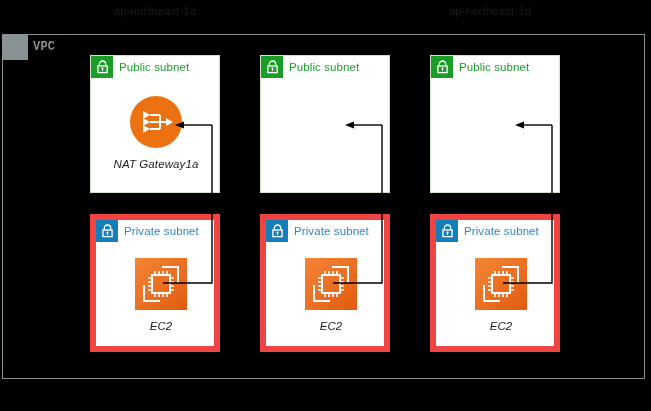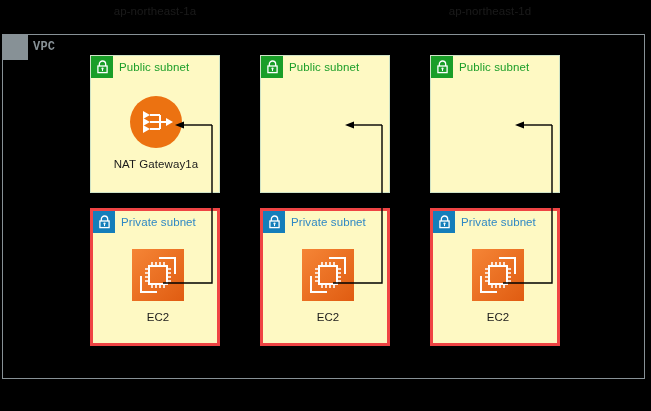--- a/index.html
+++ b/index.html
@@ -67,27 +67,27 @@
 
   
   .subnet {
     position: absolute;
     box-sizing: border-box;
     width: 130px;
     height: 138px;
   }
   .subnet.public {
     top: 55px;
-    background: #fef9c3;
+    background: #ffffff;
     border: 1px solid #cfe3c6;
   }
   .subnet.private {
-    top: 208px;
-    background: #fef9c3;
-    border: 3px solid #ef4444;
+    top: 214px;
+    background: #ffffff;
+    border: 6px solid #ef4444;
   }
 
   .subnet-head {
     position: absolute;
     left: 0;
     top: 0;
     display: flex;
     align-items: center;
     height: 22px;
   }
@@ -110,20 +110,21 @@
   }
   .public .subnet-name { color: #1a9e28; }
   .private .subnet-name { color: #2f88c4; }
 
   
   .resource {
     position: absolute;
     left: 0;
     width: 130px;
     text-align: center;
+    font-style: italic;
   }
   .resource.nat { top: 40px; }
   .resource.ec2 { top: 38px; }
 
   .res-caption {
     font-size: 11.5px;
     color: #1b1b1b;
     margin-top: 6px;
     white-space: nowrap;
     letter-spacing: 0.1px;

